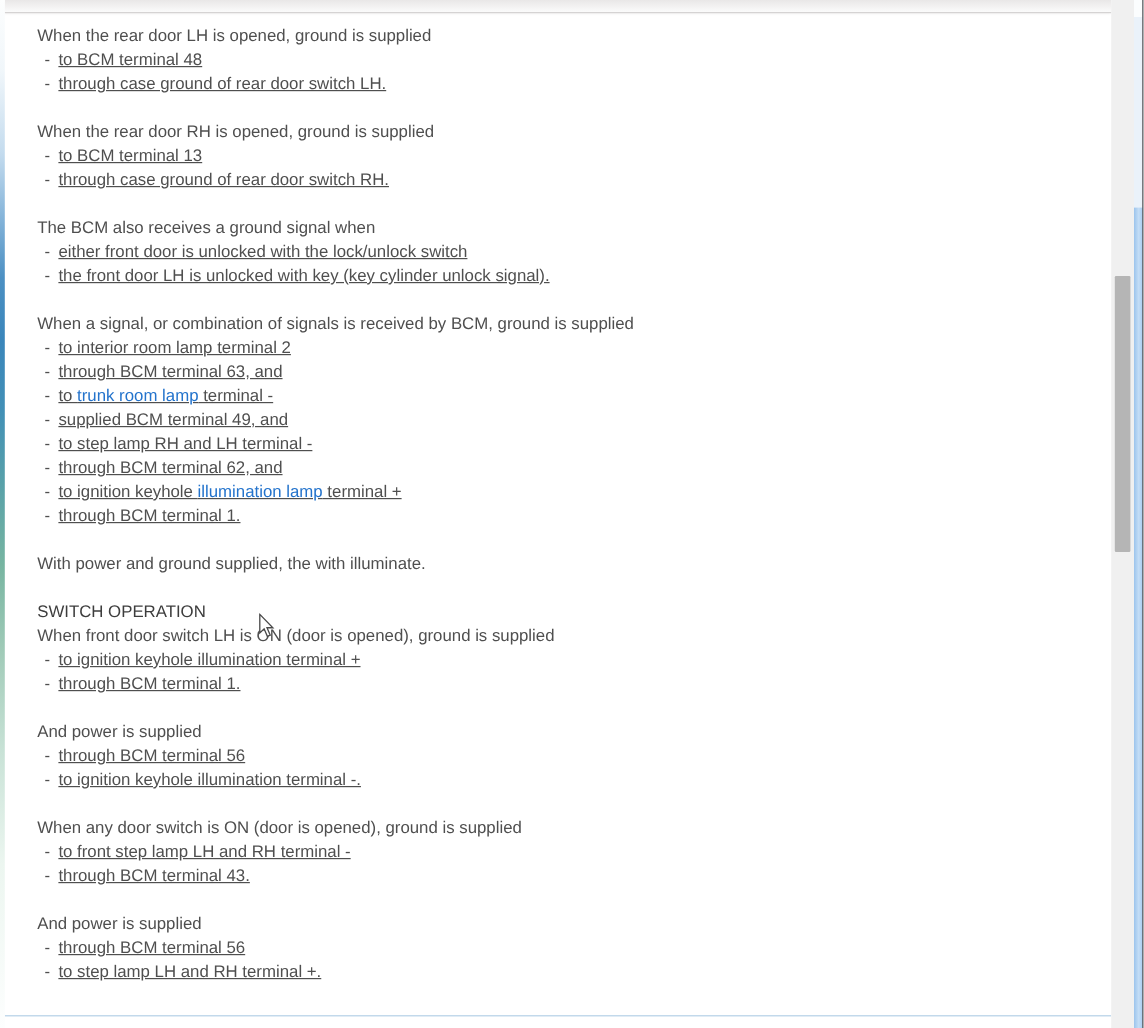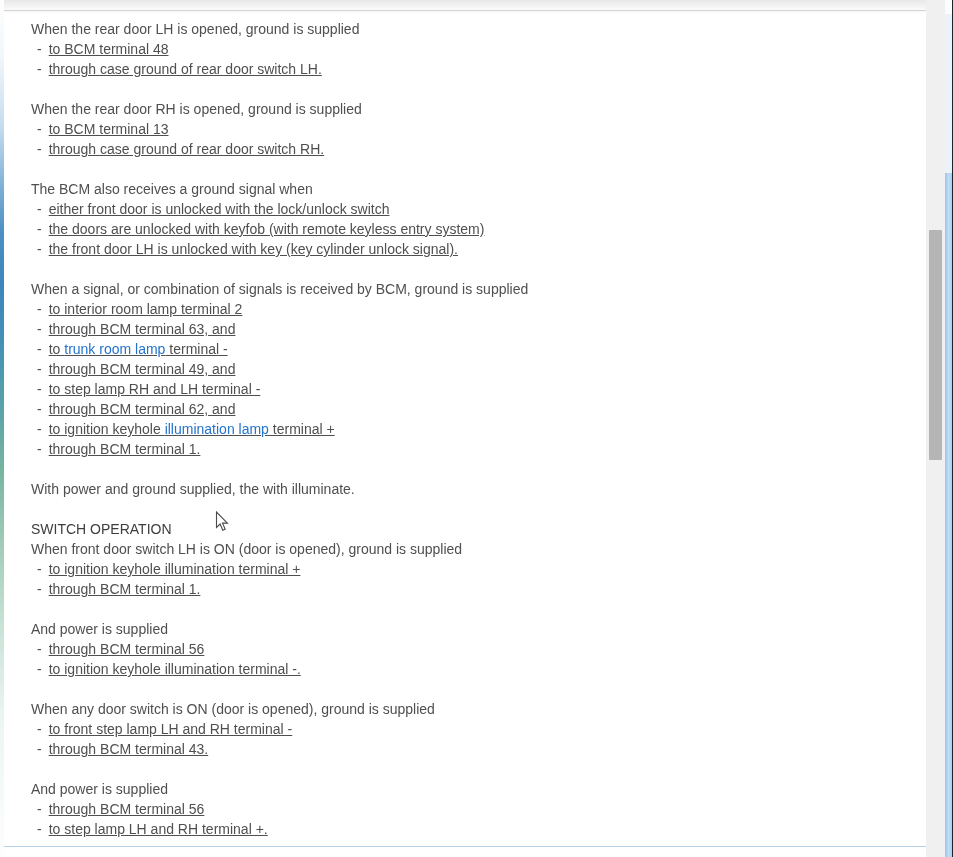--- a/index.html
+++ b/index.html
@@ -109,29 +109,28 @@
           <div class="line bullet"><span class="dash">-</span><span>through case ground of rear door switch LH.</span></div>
         </div>
         <div class="paragraph">
           <div class="line lead"><span>When the rear door RH is opened, ground is supplied</span></div>
           <div class="line bullet"><span class="dash">-</span><span>to BCM terminal 13</span></div>
           <div class="line bullet"><span class="dash">-</span><span>through case ground of rear door switch RH.</span></div>
         </div>
         <div class="paragraph">
           <div class="line lead"><span>The BCM also receives a ground signal when</span></div>
           <div class="line bullet"><span class="dash">-</span><span>either front door is unlocked with the lock/unlock switch</span></div>
-          <div class="line bullet"><span class="dash">-</span><span>the doors are unlocked with keyfob (with remote keyless entry system)</span></div>
           <div class="line bullet"><span class="dash">-</span><span>the front door LH is unlocked with key (key cylinder unlock signal).</span></div>
         </div>
         <div class="paragraph">
           <div class="line lead"><span>When a signal, or combination of signals is received by BCM, ground is supplied</span></div>
           <div class="line bullet"><span class="dash">-</span><span>to interior room lamp terminal 2</span></div>
           <div class="line bullet"><span class="dash">-</span><span>through BCM terminal 63, and</span></div>
           <div class="line bullet"><span class="dash">-</span><span>to </span><a class="link" href="#">trunk room lamp</a><span> terminal -</span></div>
-          <div class="line bullet"><span class="dash">-</span><span>through BCM terminal 49, and</span></div>
+          <div class="line bullet"><span class="dash">-</span><span>supplied BCM terminal 49, and</span></div>
           <div class="line bullet"><span class="dash">-</span><span>to step lamp RH and LH terminal -</span></div>
           <div class="line bullet"><span class="dash">-</span><span>through BCM terminal 62, and</span></div>
           <div class="line bullet"><span class="dash">-</span><span>to ignition keyhole </span><a class="link" href="#">illumination lamp</a><span> terminal +</span></div>
           <div class="line bullet"><span class="dash">-</span><span>through BCM terminal 1.</span></div>
         </div>
         <div class="paragraph">
           <div class="line lead"><span>With power and ground supplied, the with illuminate.</span></div>
         </div>
         <div class="paragraph">
           <div class="line heading"><span>SWITCH OPERATION</span></div>

